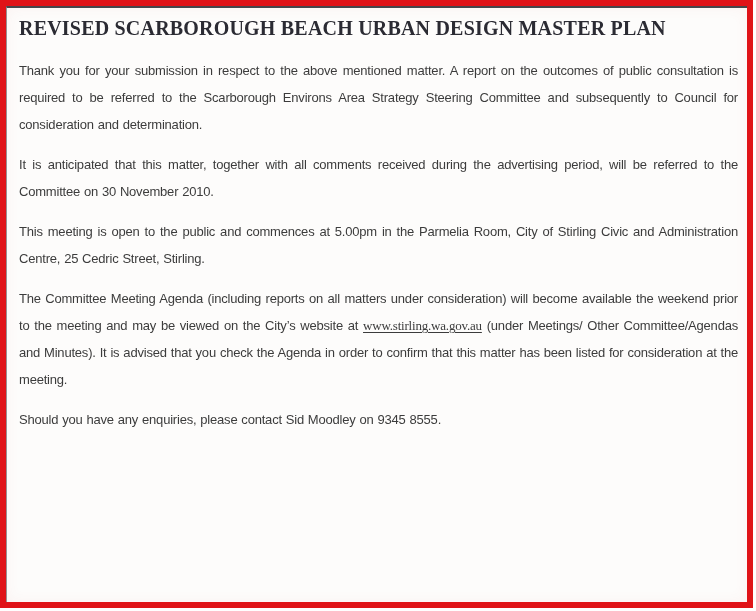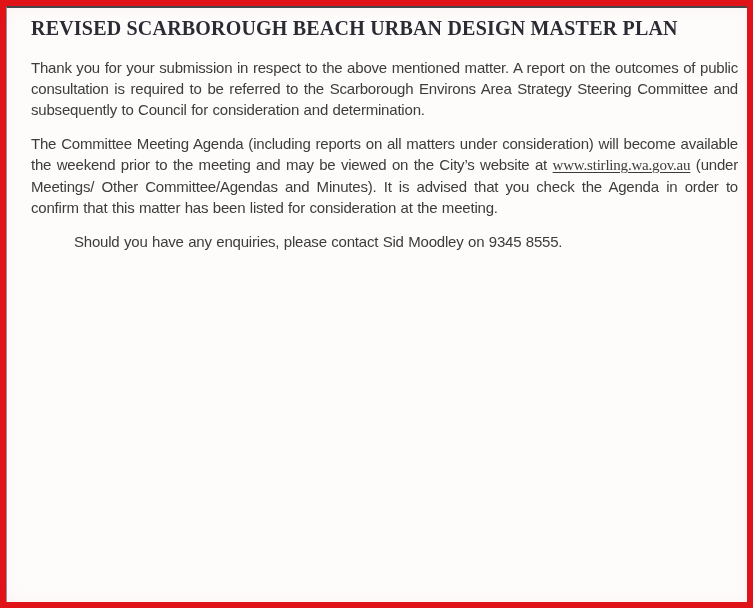--- a/index.html
+++ b/index.html
@@ -22,63 +22,64 @@
     height: 608px;
     box-sizing: border-box;
     border: 6px solid #e01318;
     background: #fdfcfb;
   }
   .page-inner {
     height: 100%;
     box-sizing: border-box;
     border-top: 2px solid #47464b;
     border-left: 1px solid #978f92;
-    padding: 8px 9px 0 24px;
+    padding: 8px 9px 0 12px;
     box-shadow: inset 0 0 14px rgba(215, 80, 80, 0.06);
   }
   .heading {
     font-family: "Liberation Serif", serif;
     font-weight: bold;
     font-size: 20px;
     line-height: 24px;
     letter-spacing: 0.2px;
     color: #2b2b33;
     margin: 0 0 17px 0;
   }
   .para {
-    font-size: 15px;
-    line-height: 21px;
+    font-size: 13px;
+    line-height: 27px;
     letter-spacing: -0.2px;
     word-spacing: 0.5px;
     color: #3c3c3c;
     text-align: justify;
     margin: 0 0 13px 0;
   }
   .para:last-child {
     margin-bottom: 0;
-    margin-left: 43px;
   }
   .website-link {
     color: inherit;
     text-decoration: underline;
     text-underline-offset: 2px;
     font-family: Liberation Serif, serif;
   }
 </style>
 </head>
 <body>
 
 <div class="page">
   <div class="page-inner">
 
     <h1 class="heading">REVISED SCARBOROUGH BEACH URBAN DESIGN MASTER PLAN</h1>
 
     <p class="para">Thank you for your submission in respect to the above mentioned matter. A report on the outcomes of public consultation is required to be referred to the Scarborough Environs Area Strategy Steering Committee and subsequently to Council for consideration and determination.</p>
 
+    <p class="para">It is anticipated that this matter, together with all comments received during the advertising period, will be referred to the Committee on 30 November 2010.</p>
 
+    <p class="para">This meeting is open to the public and commences at 5.00pm in the Parmelia Room, City of Stirling Civic and Administration Centre, 25 Cedric Street, Stirling.</p>
 
 
     <p class="para"><span>The Committee Meeting Agenda (including reports on all matters under consideration) will become available the weekend prior to the meeting and may be viewed on the City’s website at </span><a href="#" class="website-link">www.stirling.wa.gov.au</a><span> (under Meetings/ Other Committee/Agendas and Minutes). It is advised that you check the Agenda in order to confirm that this matter has been listed for consideration at the meeting.</span></p>
 
 
     <p class="para">Should you have any enquiries, please contact Sid Moodley on 9345 8555.</p>
 
   </div>
 </div>
 

